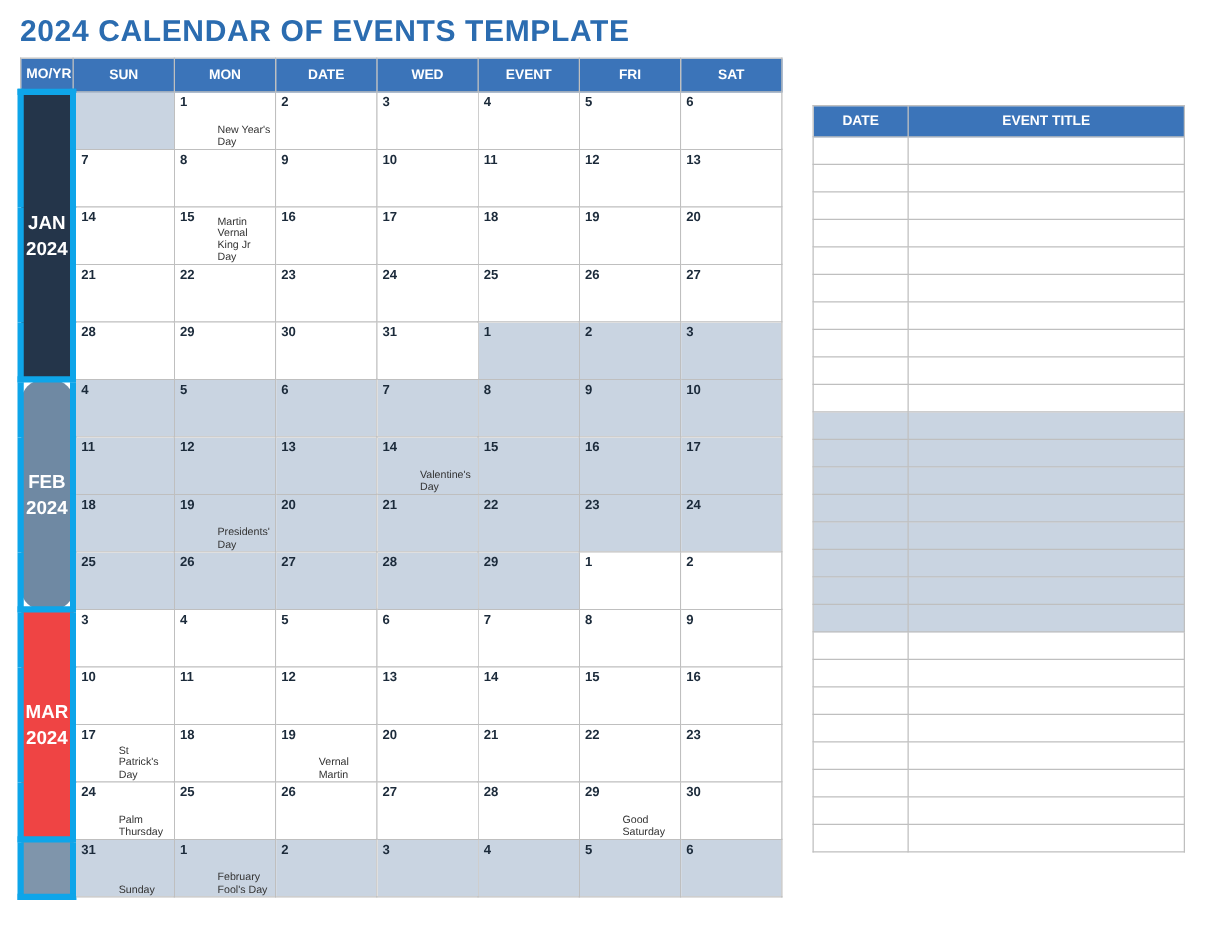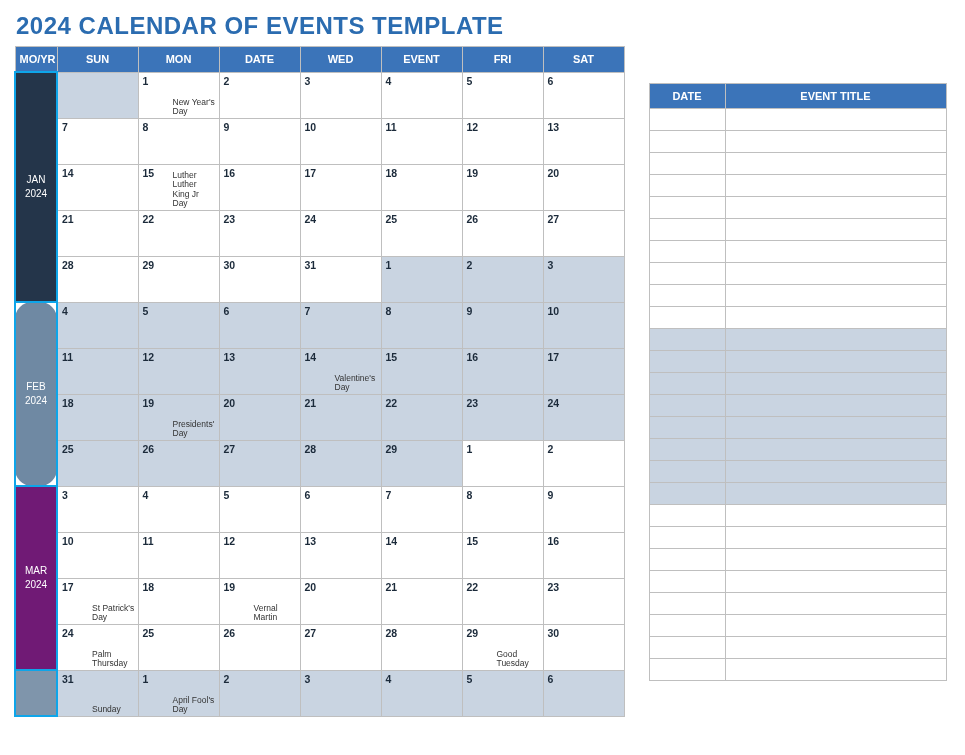--- a/index.html
+++ b/index.html
@@ -61,32 +61,32 @@
     left: 3px;
     right: 3px;
     font-size: 8.5px;
     color: #333;
     line-height: 1.1;
     padding-left: 31px;
   }
   .cal td.cell.dim      { background: #c9d4e1; }
 
   .cal td.monthlabel {
-    border: 2px solid #0ea5e9;
+    border: 5px solid #0ea5e9;
     color: #fff;
-    font-weight: 400;
-    font-size: 10px;
+    font-weight: 700;
+    font-size: 15px;
     text-align: center;
     vertical-align: middle;
     line-height:1.4;
     padding:0;
   }
   .ml-jan { background: #24354a; }
   .ml-feb { background: #6f89a3; border-radius: 17px; }
-  .ml-mar { background: #701a75; }
+  .ml-mar { background: #ef4444; }
   .ml-apr { background: #7f95ab; }
 
   
   .events {
     border-collapse: collapse;
     table-layout: fixed;
     width: 297px;
   }
   .events col.cdate { width: 76px; }
   .events col.ctitle{ width: 221px; }
@@ -190,21 +190,21 @@
           <td class="cell">
             <div class="num">13</div>
           </td>
         </tr>
         <tr>
           <td class="cell">
             <div class="num">14</div>
           </td>
           <td class="cell">
             <div class="num">15</div>
-            <div class="evt">Luther Luther King Jr Day</div>
+            <div class="evt">Martin Vernal King Jr Day</div>
           </td>
           <td class="cell">
             <div class="num">16</div>
           </td>
           <td class="cell">
             <div class="num">17</div>
           </td>
           <td class="cell">
             <div class="num">18</div>
           </td>
@@ -446,38 +446,38 @@
             <div class="num">26</div>
           </td>
           <td class="cell">
             <div class="num">27</div>
           </td>
           <td class="cell">
             <div class="num">28</div>
           </td>
           <td class="cell">
             <div class="num">29</div>
-            <div class="evt">Good Tuesday</div>
+            <div class="evt">Good Saturday</div>
           </td>
           <td class="cell">
             <div class="num">30</div>
           </td>
         </tr>
         <tr>
           <td class="monthlabel ml-apr" rowspan="1">
             <div></div>
             <div></div>
           </td>
           <td class="cell dim">
             <div class="num">31</div>
             <div class="evt">Sunday</div>
           </td>
           <td class="cell dim">
             <div class="num">1</div>
-            <div class="evt">April Fool's Day</div>
+            <div class="evt">February Fool's Day</div>
           </td>
           <td class="cell dim">
             <div class="num">2</div>
           </td>
           <td class="cell dim">
             <div class="num">3</div>
           </td>
           <td class="cell dim">
             <div class="num">4</div>
           </td>

